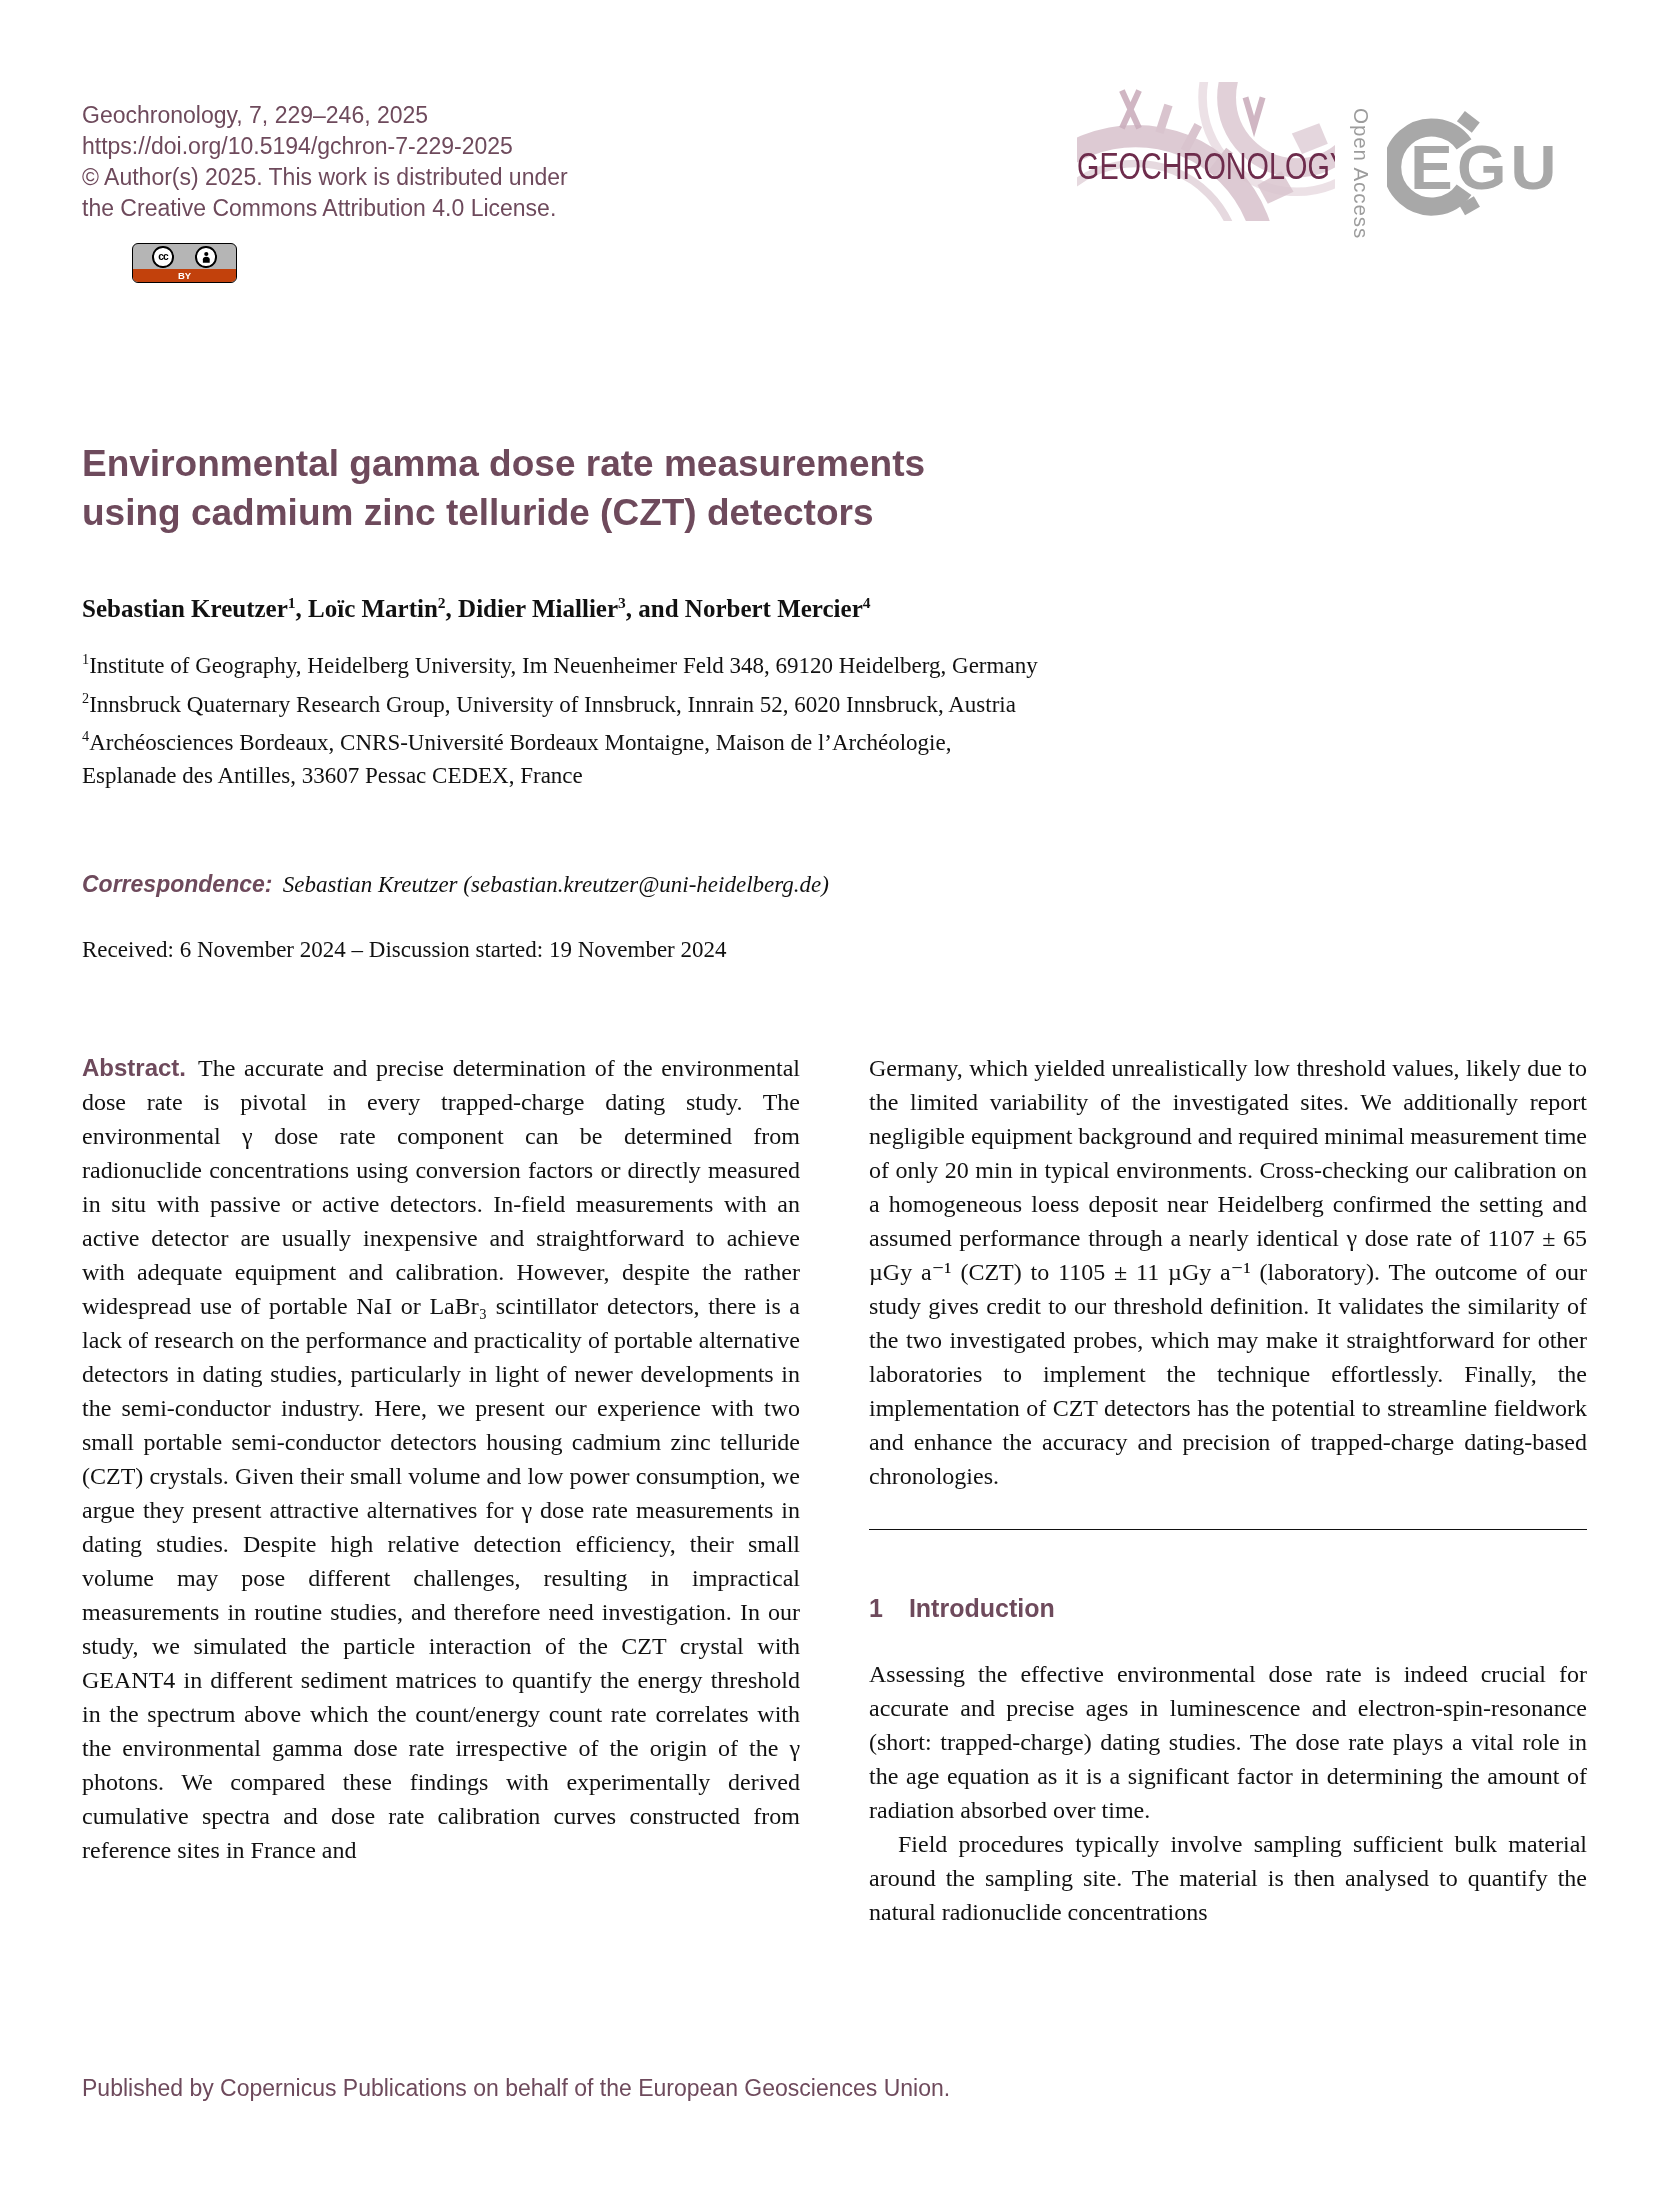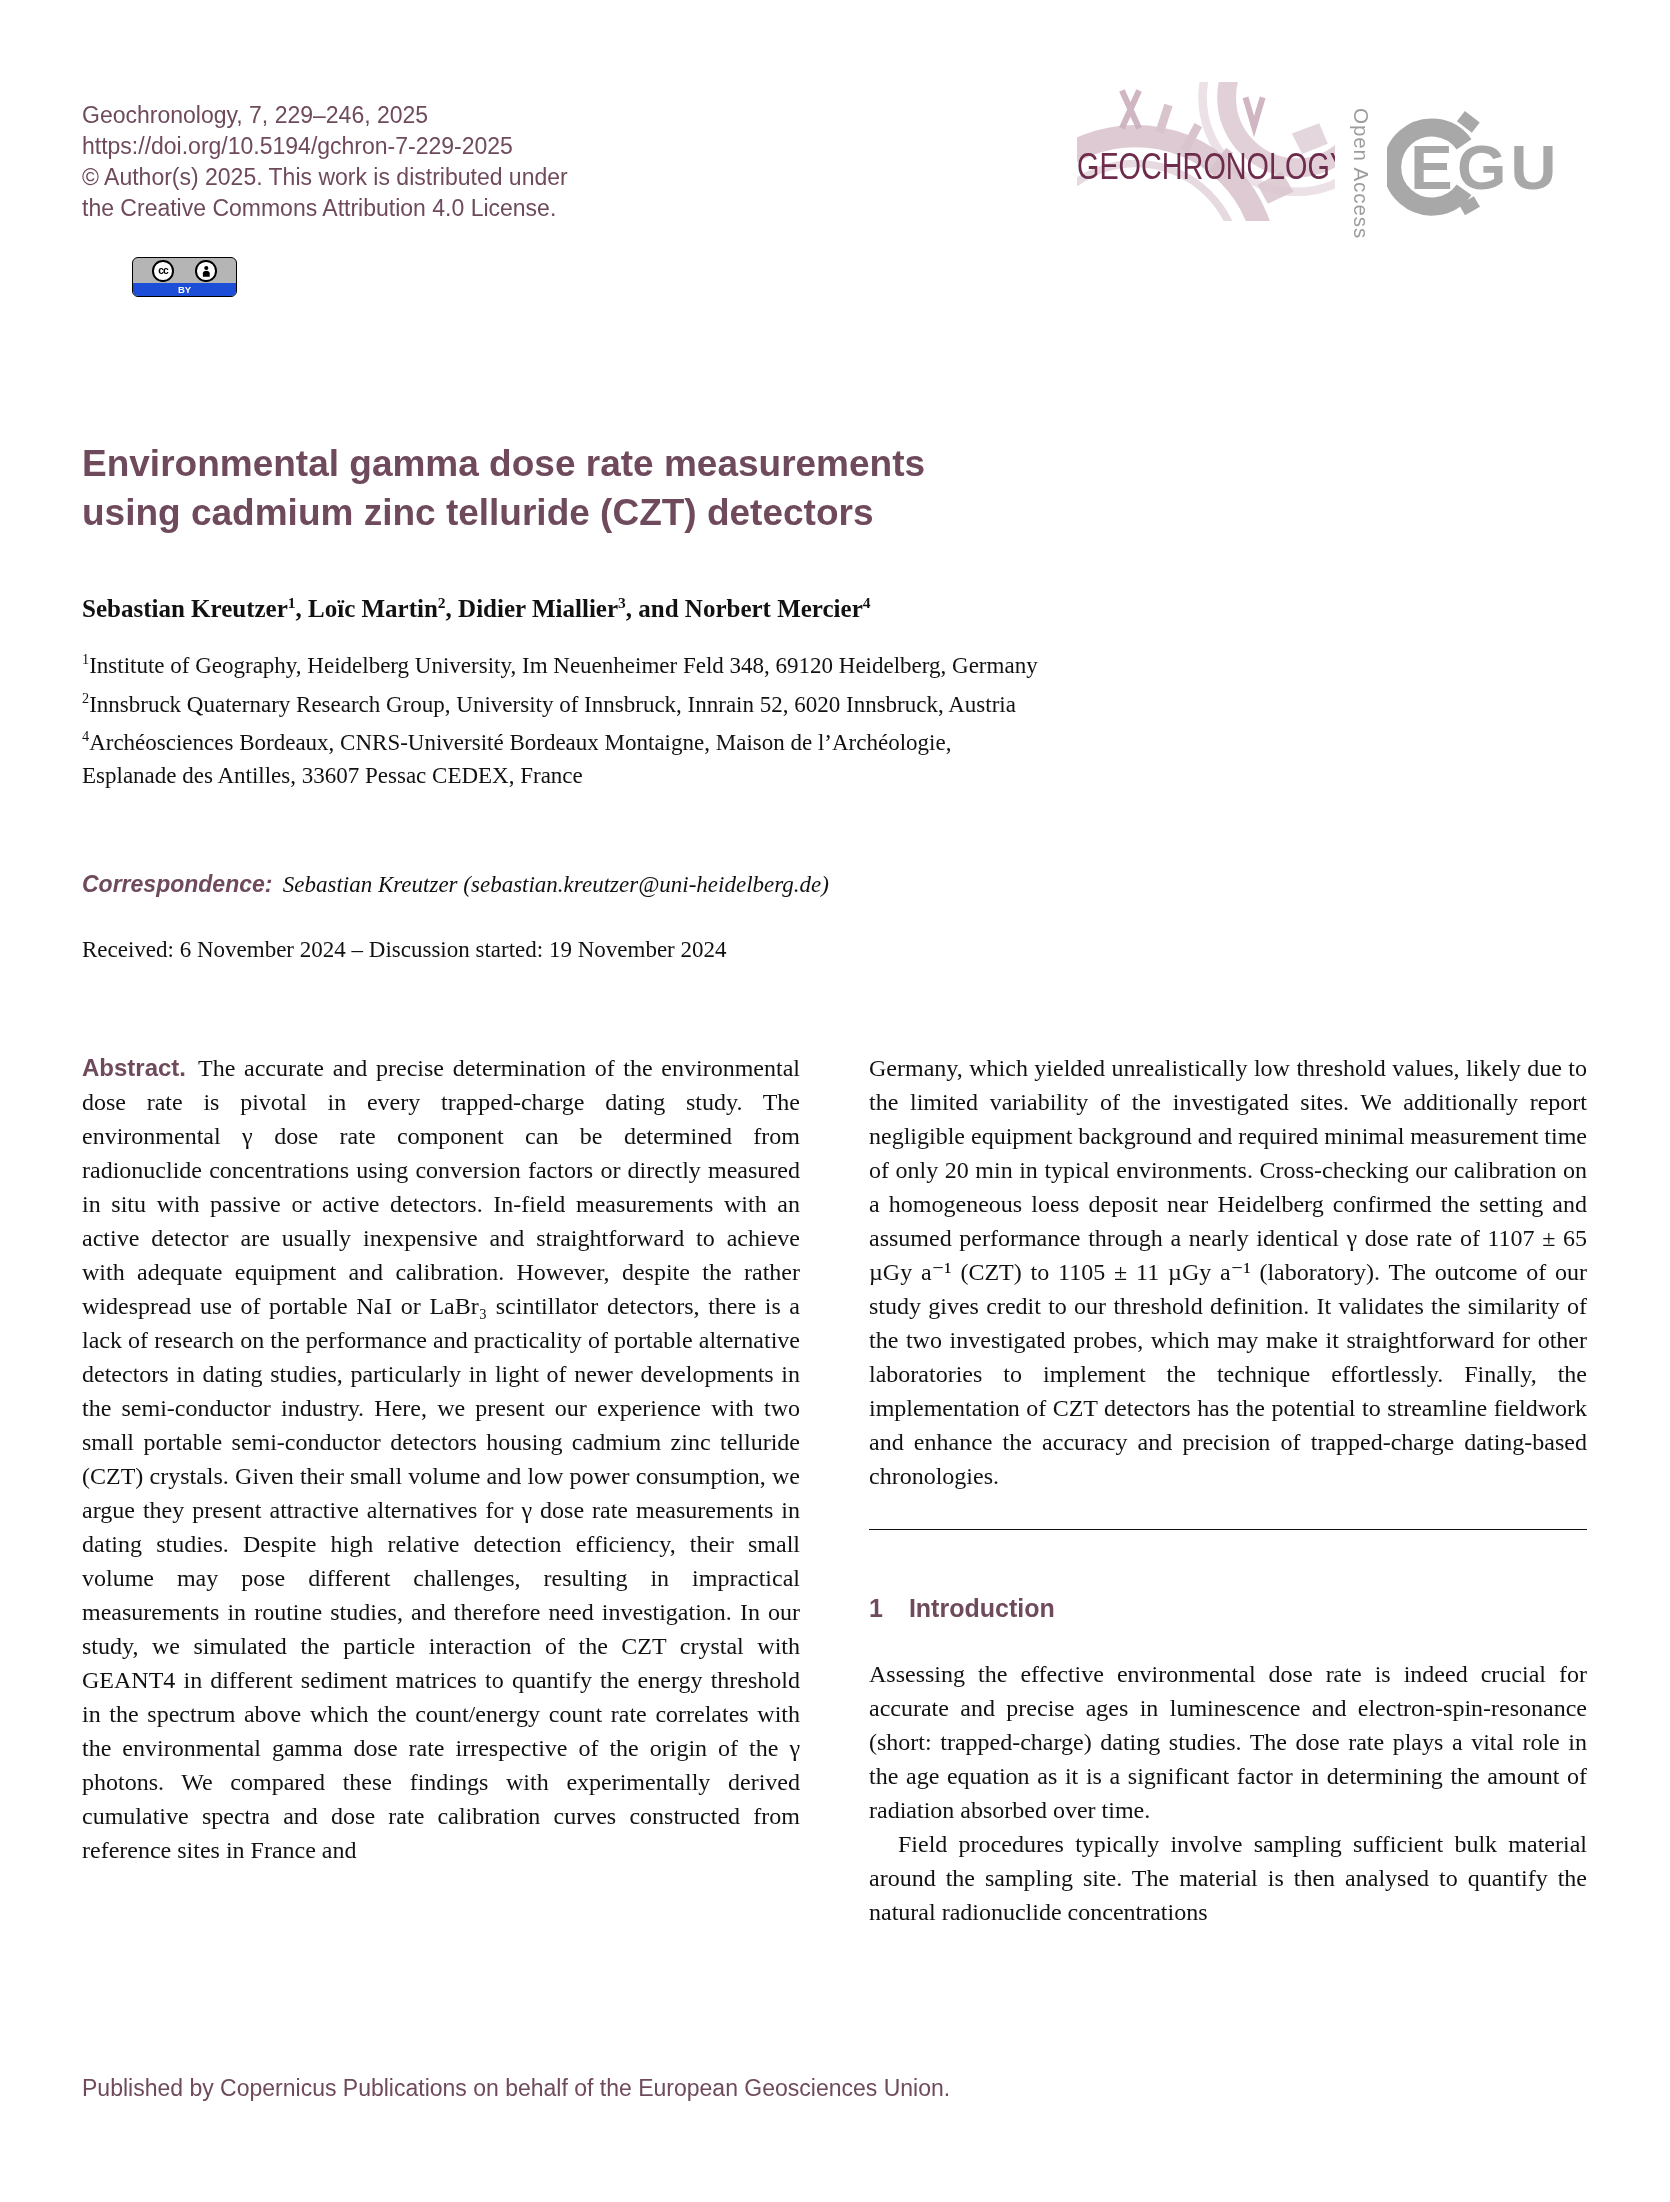--- a/index.html
+++ b/index.html
@@ -27,32 +27,32 @@
     position:absolute;left:82px;top:100px;
     font-family:"Liberation Sans","DejaVu Sans",sans-serif;
     font-size:23px;line-height:31px;color:var(--accent);
   }
   .cc-badge{
     position:absolute;left:132px;top:243px;
     width:105px;height:40px;
     background:var(--badge-gray);
     border:1.7px solid #000;border-radius:6px;
     box-sizing:border-box;
-    display:flex;flex-direction:column;overflow:hidden;margin-top:14px;
+    display:flex;flex-direction:column;overflow:hidden;
   }
   .cc-icons{flex:1;display:flex;align-items:center;justify-content:space-around;padding:0.9px 8.6px 0 8.6px;}
   .cc-circle{
     width:21.5px;height:21.5px;border:2.6px solid #000;border-radius:50%;
     background:#fff;box-sizing:border-box;
     display:flex;align-items:center;justify-content:center;
     font-family:"Liberation Sans","DejaVu Sans",sans-serif;
     font-weight:bold;font-size:10.3px;letter-spacing:-0.9px;color:#000;
   }
   .cc-bar{
-    height:13px;background:#1d4ed8;color:#fff;
+    height:13px;background:#c2410c;color:#fff;
     font-family:"Liberation Sans","DejaVu Sans",sans-serif;
     font-weight:bold;font-size:9.5px;line-height:13px;text-align:center;
   }
   
   .geo-logo{position:absolute;left:1077px;top:82px;width:258px;height:139px;overflow:hidden;}
   .geo-logo svg{position:absolute;left:0;top:0;}
   .geo-word{
     position:absolute;left:0;top:64px;white-space:nowrap;
     font-family:"Liberation Sans","DejaVu Sans",sans-serif;
     font-size:36px;font-weight:400;color:var(--logo-maroon);

